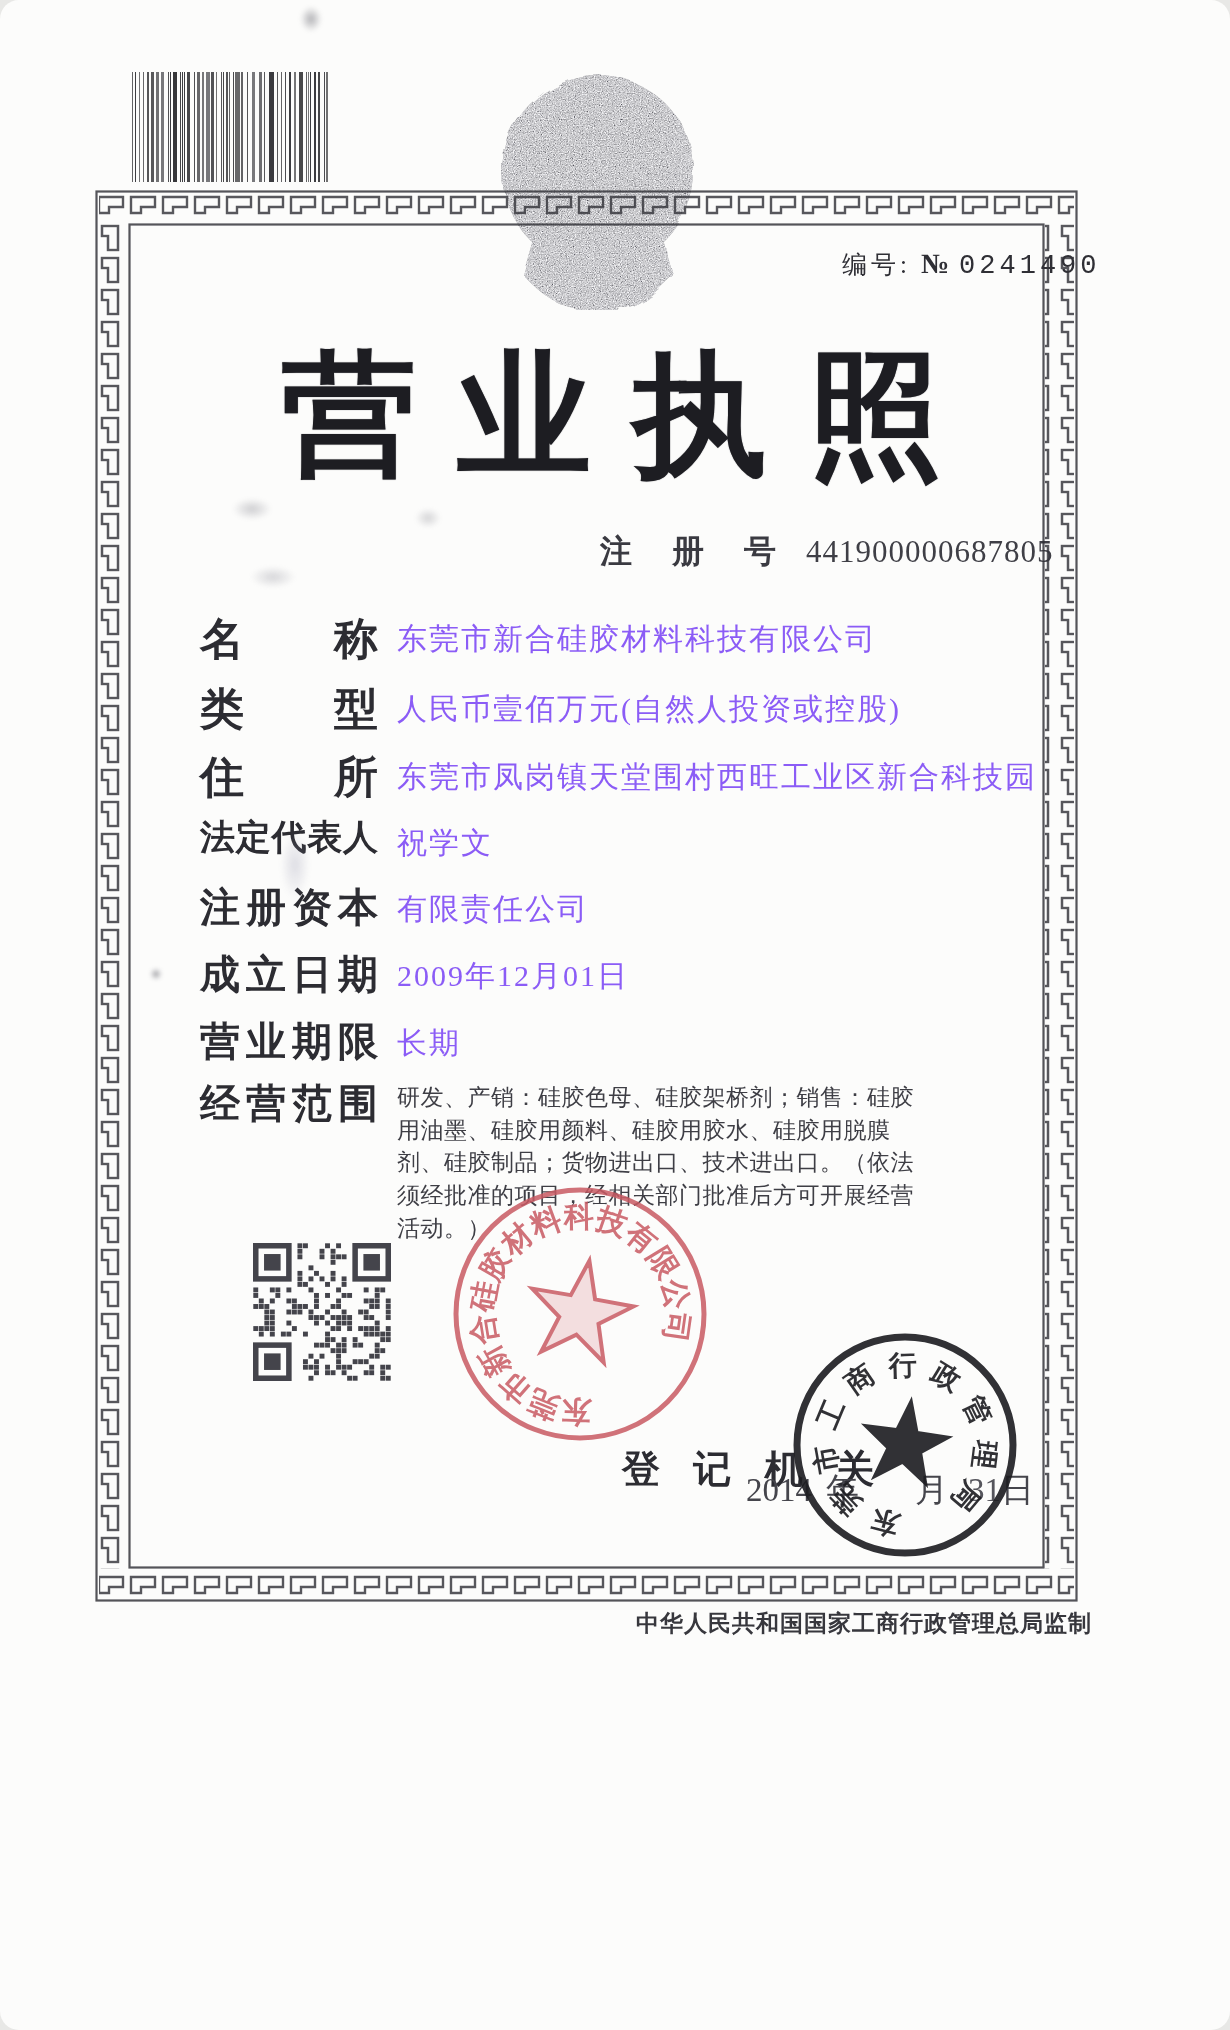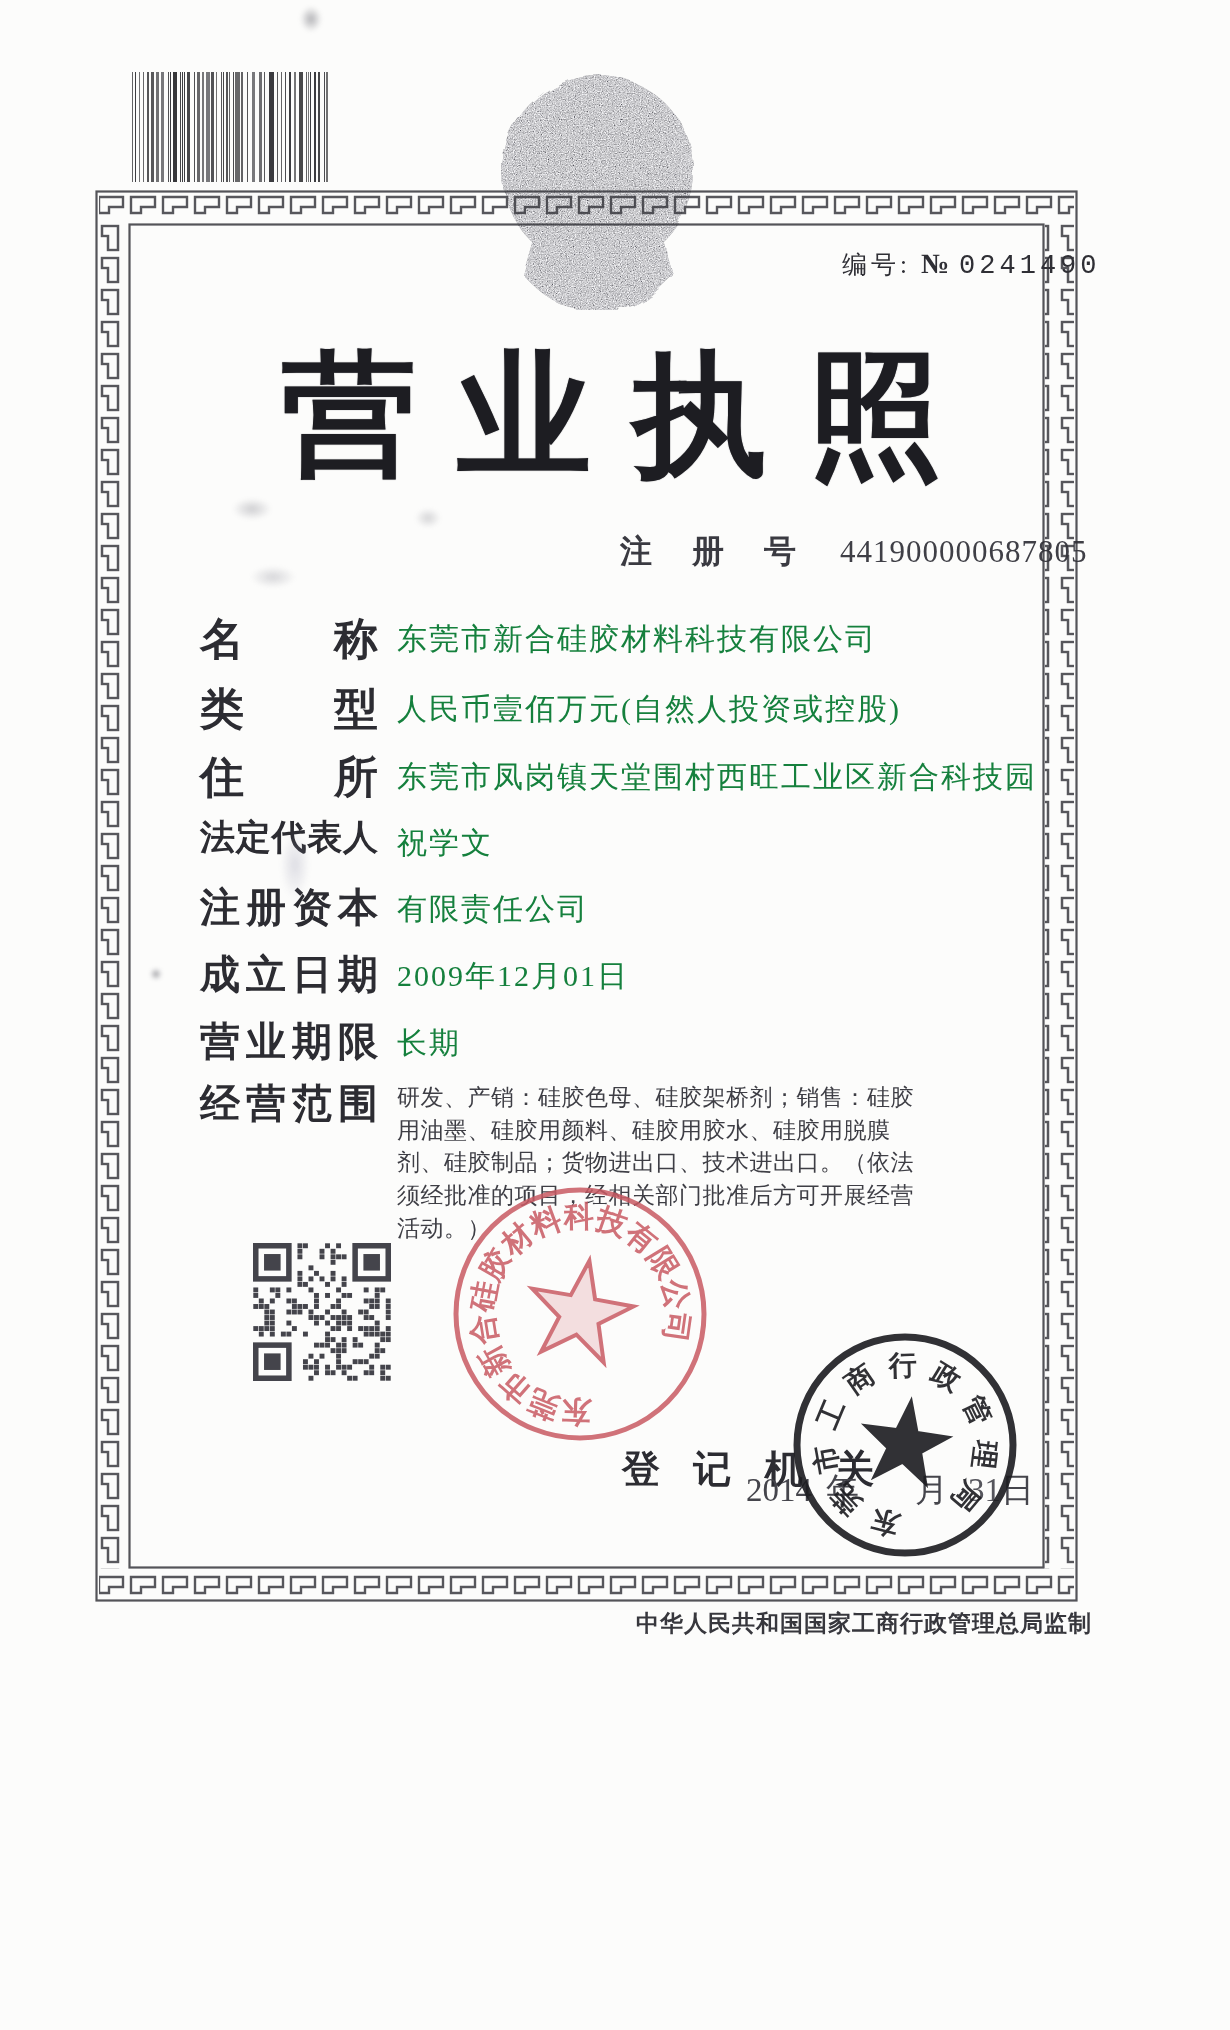--- a/index.html
+++ b/index.html
@@ -1,48 +1,48 @@
 <!DOCTYPE html>
 <html><head>
 <meta charset="utf-8">
 <style>
   html,body{margin:0;padding:0;background:#e8e8e6;}
   .page{position:relative;width:1230px;height:2030px;margin:0 auto;background:#fcfcfb;
-        overflow:hidden;font-family:"Liberation Serif",serif;color:#2e2e33;}
+        overflow:hidden;font-family:"Liberation Serif",serif;color:#2e2e33;border-radius:19px;}
   
   .barcode{position:absolute;left:132px;top:72px;width:198px;height:110px;
            display:flex;align-items:stretch;filter:blur(.45px) contrast(1.15);opacity:.88;}
   .barcode .bar{background:#26262a;}
   .emblem-backer{position:absolute;left:482px;top:150px;width:232px;height:130px;background:#fcfcfb;}
   .emblem{position:absolute;left:498px;top:70px;}
   .serial{position:absolute;left:842px;top:248px;display:flex;align-items:baseline;gap:10px;
           color:#2f2f35;}
   .serial .pfx{font-size:25px;letter-spacing:4px;}
   .serial .sym{font-size:28px;font-weight:700;}
   .serial .num{font-size:27px;letter-spacing:4px;font-family:"Liberation Mono",monospace;}
   
   .title{position:absolute;left:282px;top:330px;width:660px;height:170px;display:flex;
          justify-content:space-between;align-items:center;}
   .title span{font-family:"Liberation Sans",sans-serif;font-weight:900;font-size:134px;
               line-height:1;color:#222226;text-shadow:0 0 1px rgba(40,40,45,.7);
               filter:contrast(1.05);}
   
-  .regno{position:absolute;left:620px;top:530px;display:flex;align-items:baseline;gap:28px;}
+  .regno{position:absolute;left:600px;top:530px;display:flex;align-items:baseline;gap:14px;}
   .regno .lbl{font-size:32px;font-weight:600;letter-spacing:16px;color:#3a3a41;white-space:nowrap;}
   .regno .val{font-size:31px;letter-spacing:1px;color:#3f3f46;text-align:right;}
   
   .fields{position:absolute;left:0;top:0;width:100%;height:100%;}
   .frow{position:absolute;left:0;width:100%;}
   .flabel{position:absolute;left:200px;width:178px;display:flex;justify-content:space-between;
           font-weight:600;color:#2c2c32;}
   .flabel.n2{font-size:44px;}
   .flabel.n4{font-size:40px;}
   .flabel.n5{font-size:35px;line-height:48px;}
   .fvalue{position:absolute;left:397px;top:9px;font-size:30px;letter-spacing:2px;
-          color:#15803d;white-space:nowrap;}
+          color:#8b5cf6;white-space:nowrap;}
   .fvalue.small{font-size:23px;letter-spacing:.5px;line-height:1.42;white-space:normal;
                 width:520px;top:6px;color:#3e3e45;}
   
   .registry{position:absolute;left:622px;top:1444px;width:252px;display:flex;
             justify-content:space-between;font-size:38px;font-weight:600;color:#2c2c32;z-index:4;}
   .dateline{position:absolute;left:746px;top:1468px;display:flex;align-items:baseline;
             font-size:33px;color:#45454c;z-index:4;}
   .dateline .g1{width:14px;} .dateline .g2{width:56px;} .dateline .g3{width:20px;}
   .dateline .faint{color:#55555c;}
   .qr{position:absolute;left:253px;top:1243px;filter:blur(.3px);opacity:.92;}

